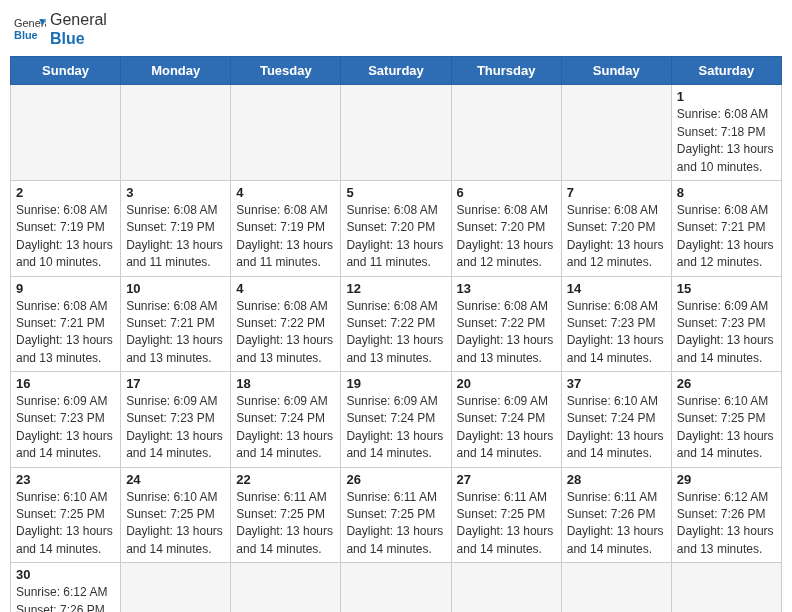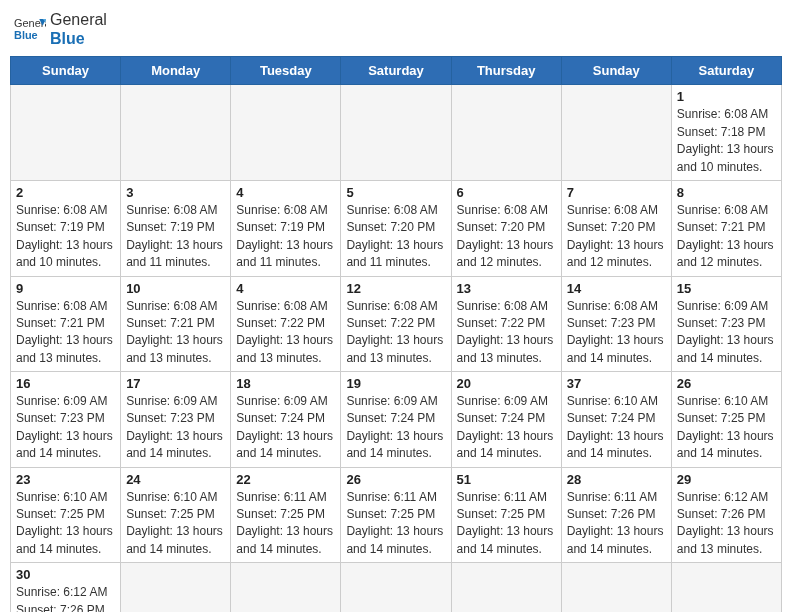--- a/index.html
+++ b/index.html
@@ -308,21 +308,21 @@
 and 14 minutes.</div>
           </td>
           <td>
             <span class="day-num">26</span>
             <div class="day-info" style="white-space: pre-line;">Sunrise: 6:11 AM
 Sunset: 7:25 PM
 Daylight: 13 hours
 and 14 minutes.</div>
           </td>
           <td>
-            <span class="day-num">51</span>
+            <span class="day-num">27</span>
             <div class="day-info" style="white-space: pre-line;">Sunrise: 6:11 AM
 Sunset: 7:25 PM
 Daylight: 13 hours
 and 14 minutes.</div>
           </td>
           <td>
             <span class="day-num">28</span>
             <div class="day-info" style="white-space: pre-line;">Sunrise: 6:11 AM
 Sunset: 7:26 PM
 Daylight: 13 hours

